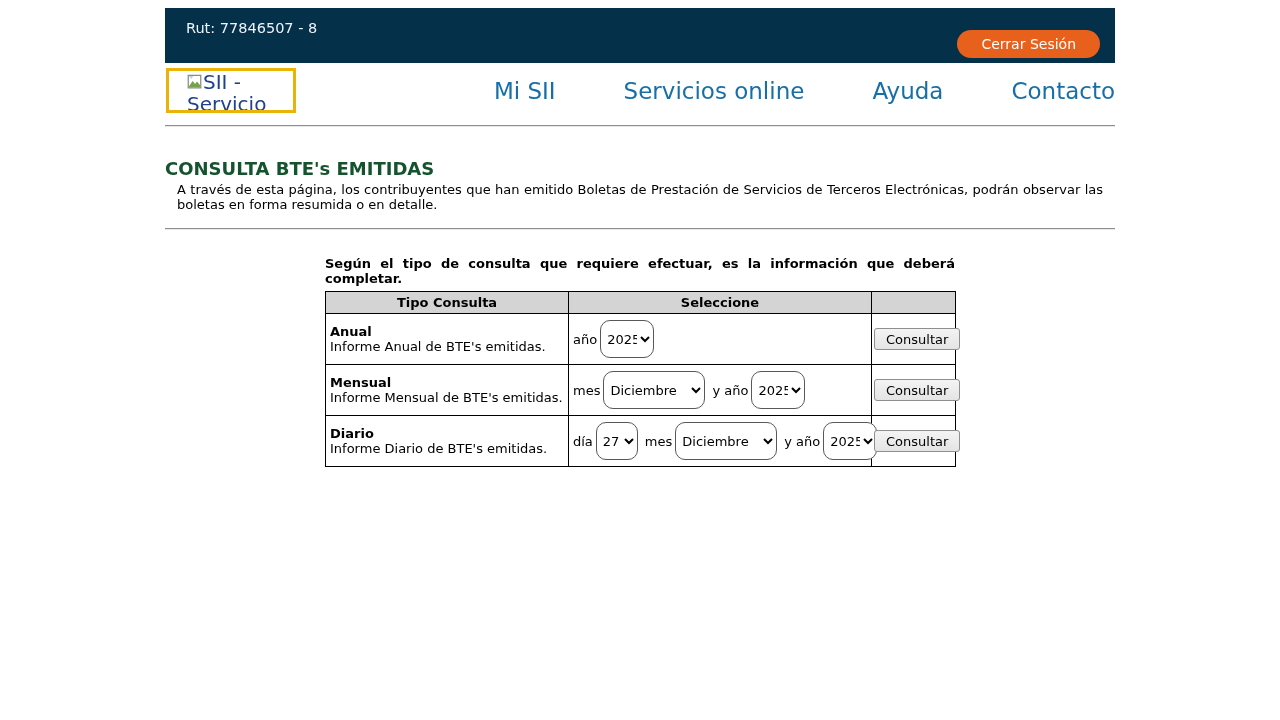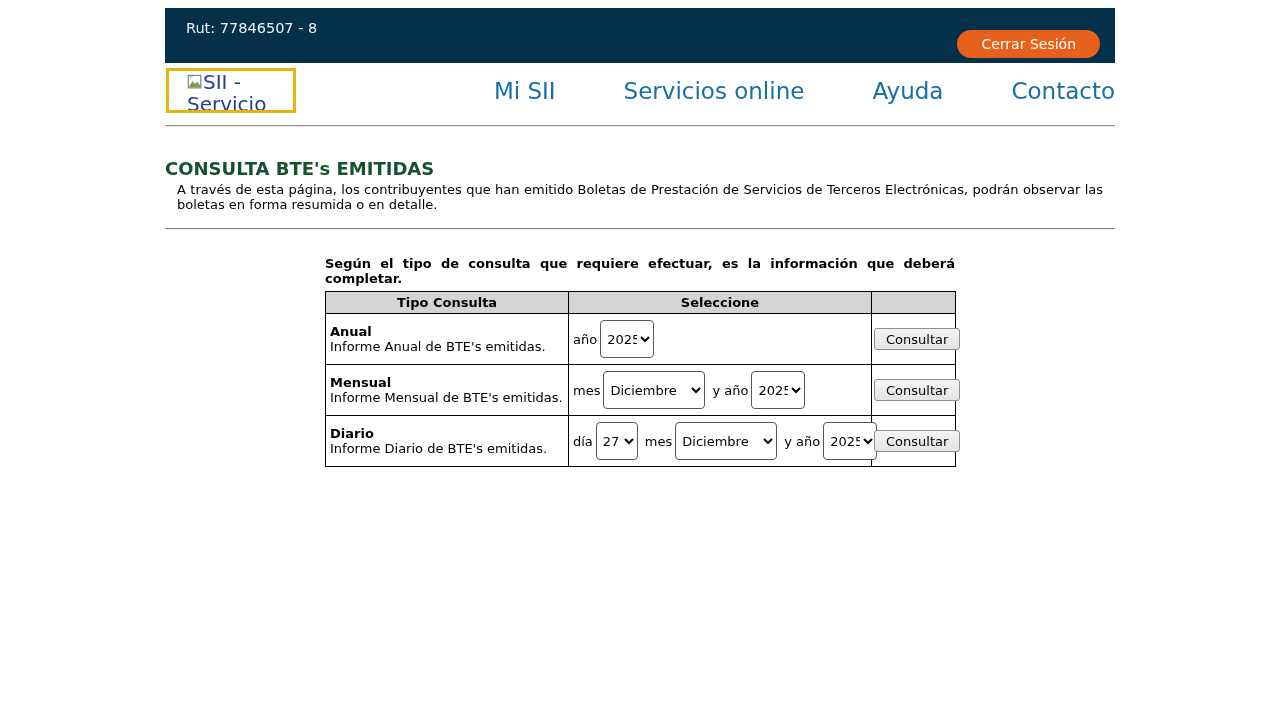--- a/index.html
+++ b/index.html
@@ -131,21 +131,21 @@
   td.sel label { margin-right: 3px; }
   td.sel select { margin-right: 7px; }
   td.act { text-align: center; padding: 14px 2px; }
 
   select {
     font-family: inherit;
     font-size: 13px;
     height: 38px;
     background: #ffffff;
     border: 1px solid #585858;
-    border-radius: 4px;
+    border-radius: 10px;
     color: #000;
     padding: 0 0 0 2px;
   }
   select.day { width: 42px; }
   select.month { width: 102px; }
   select.year { width: 54px; }
   select:last-child { margin-right: 0; }
 
   .consultar-btn {
     font-family: inherit;

